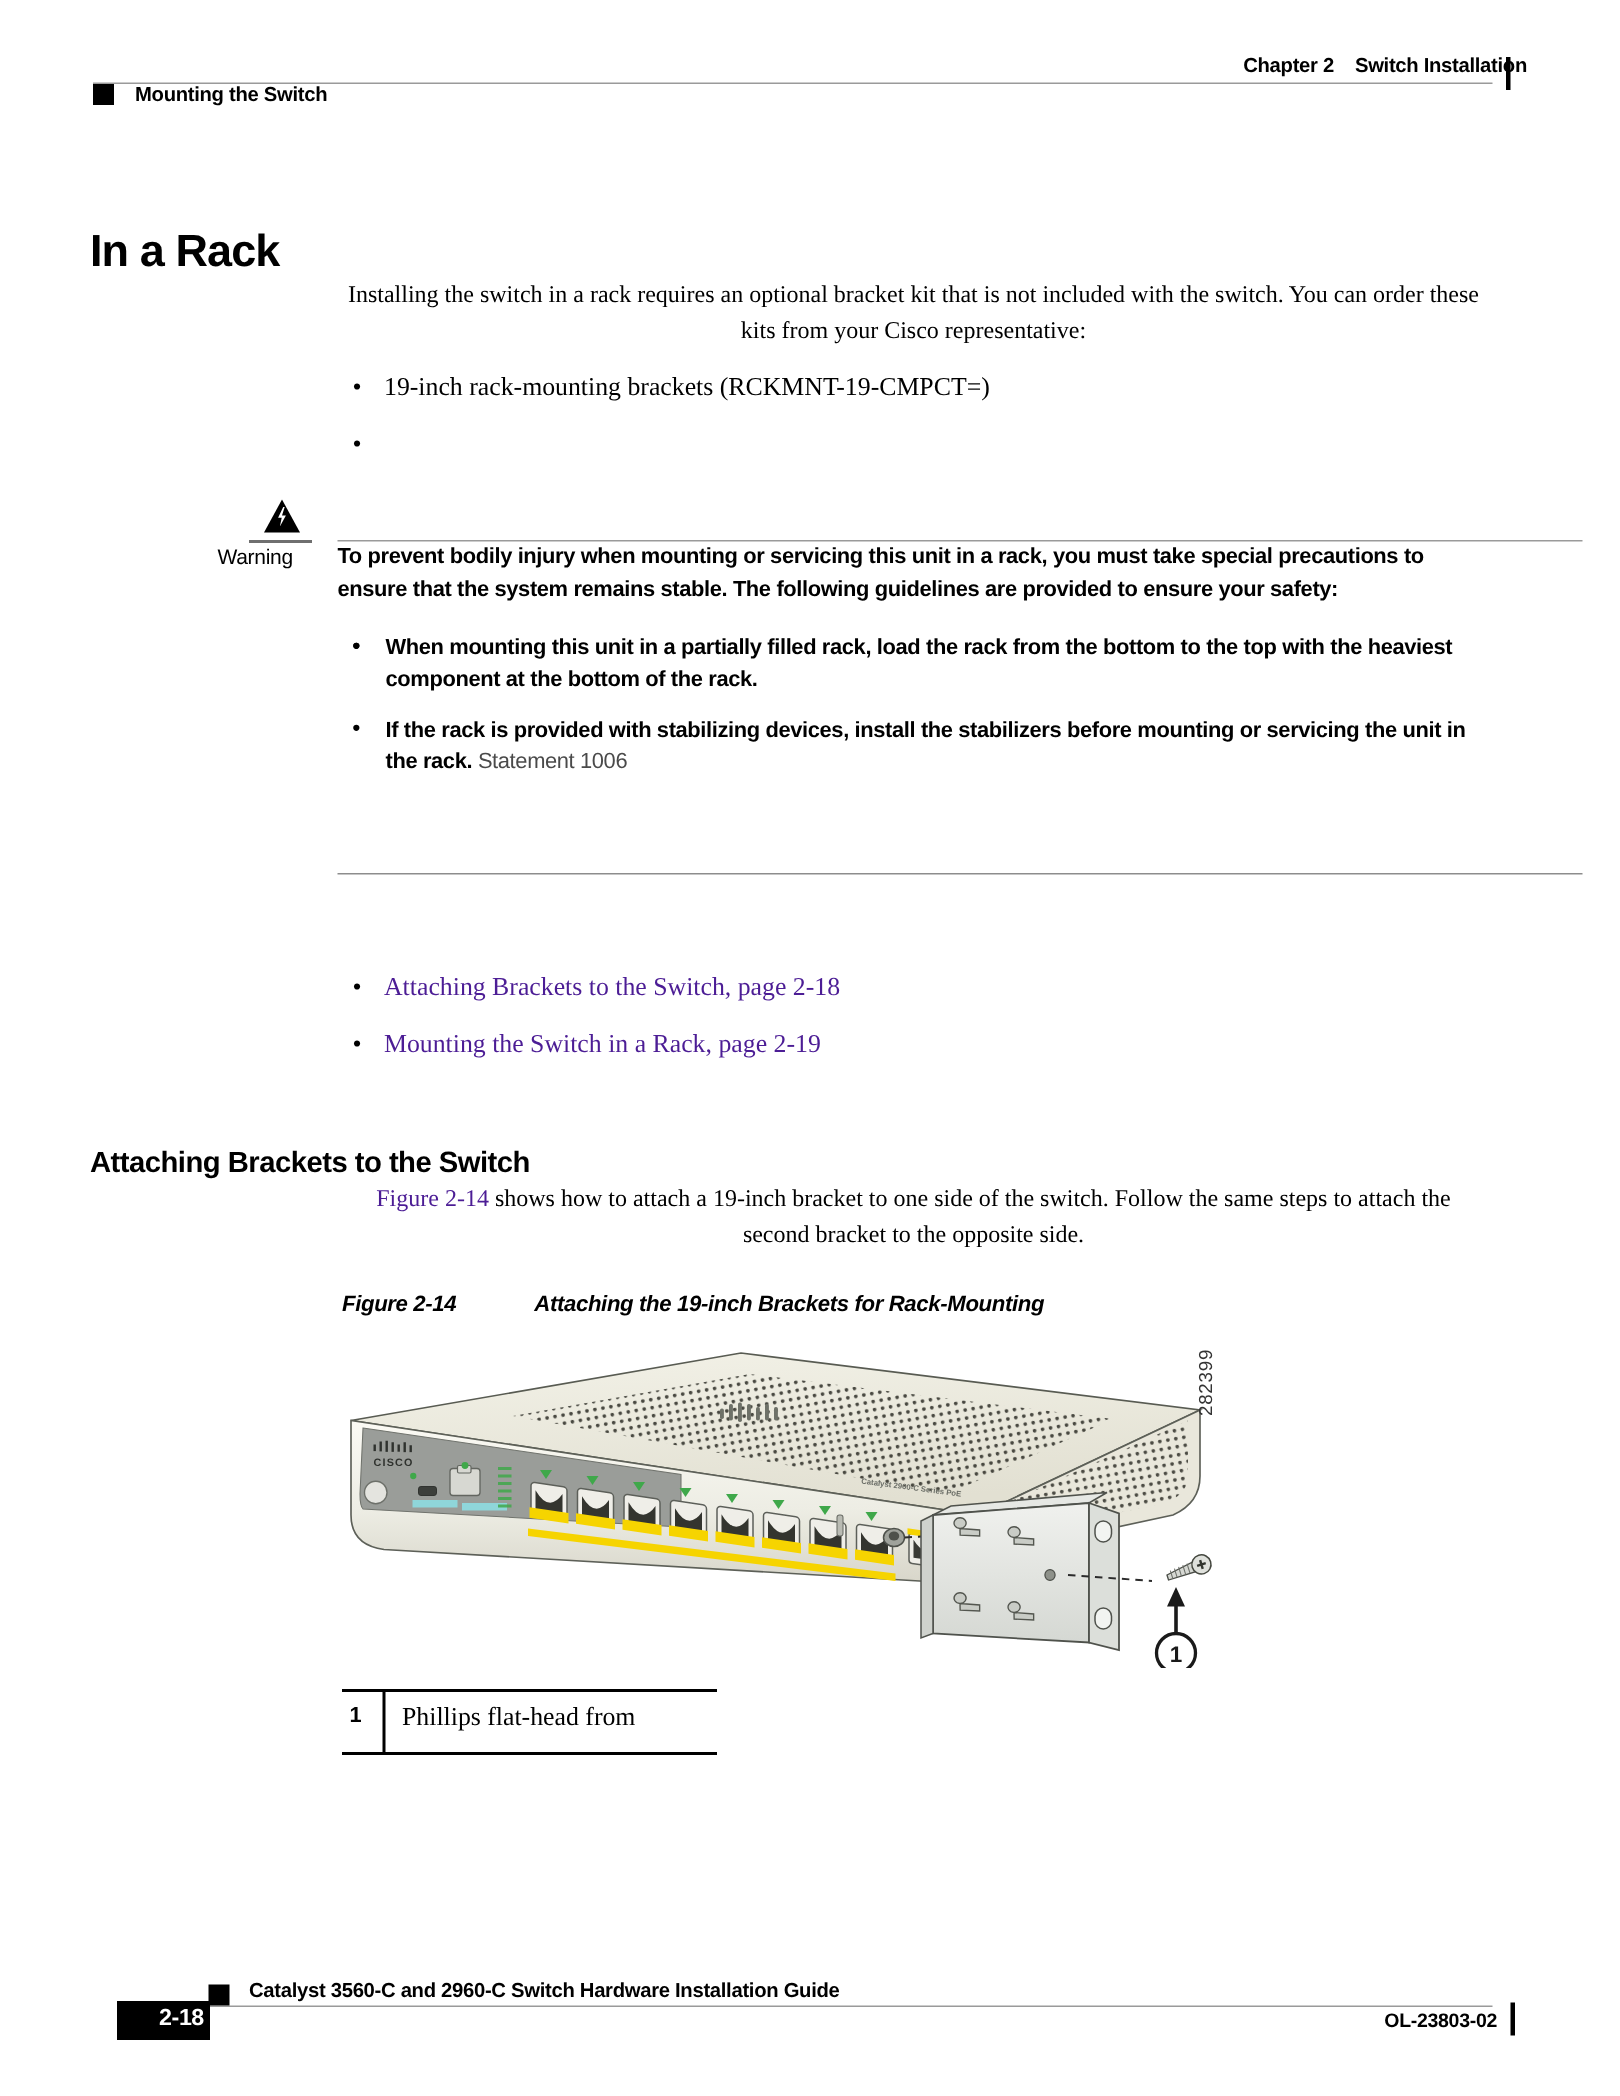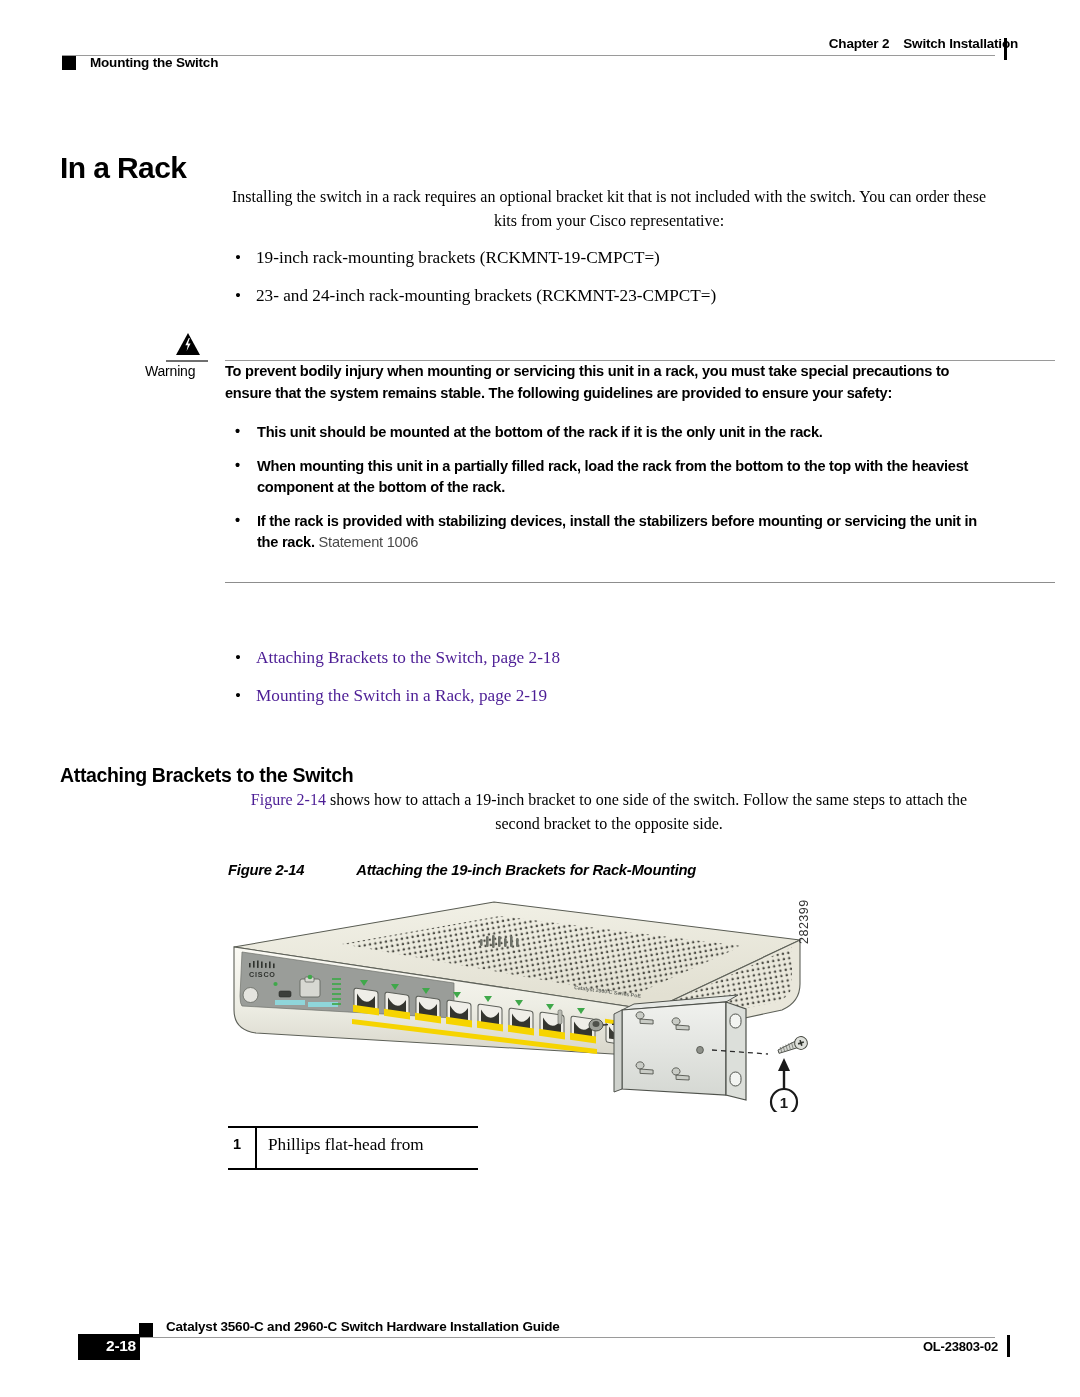--- a/index.html
+++ b/index.html
@@ -331,40 +331,40 @@
   <div class="hdr-square"></div>
   <div class="hdr-section">Mounting the Switch</div>
 </div>
 
 <h1 class="h1">In a Rack</h1>
 
 <div class="body-col" style="top:185px;">
   <p class="body">Installing the switch in a rack requires an optional bracket kit that is not included with the switch. You can order these kits from your Cisco representative:</p>
   <ul class="bullets">
     <li><span class="dot">•</span><span>19-inch rack-mounting brackets (RCKMNT-19-CMPCT=)</span></li>
-    <li><span class="dot">•</span><span>23- and 24-inch rack-mounting brackets (RCKMNT-23-CMPCT=)</span></li>
+    <li><span class="dot">•</span></li>
   </ul>
 </div>
 
 <div class="warn">
   <div class="warn-rule-top-left"></div>
   <div class="warn-rule-top-right"></div>
 
   <div class="warn-icon">
     <svg width="26" height="25" viewBox="0 0 26 25">
       <polygon points="13,1 25,23 1,23" fill="#000"></polygon>
       <polygon points="13.8,6 10.4,13.2 12.8,13.2 11.6,19 15.6,11.6 13,11.6 14.8,6" fill="#ffffff"></polygon>
     </svg>
   </div>
   <div class="warn-label">Warning</div>
 
   <div class="warn-body">
     <p>To prevent bodily injury when mounting or servicing this unit in a rack, you must take special precautions to ensure that the system remains stable. The following guidelines are provided to ensure your safety:</p>
     <ul class="warn-sub" style="margin-top:18px;">
-      <li><span class="dot">•</span><span>This unit should be mounted at the bottom of the rack if it is the only unit in the rack.</span></li>
+      <li><span class="dot">•</span></li>
       <li><span class="dot">•</span><span>When mounting this unit in a partially filled rack, load the rack from the bottom to the top with the heaviest component at the bottom of the rack.</span></li>
       <li><span class="dot">•</span><span>If the rack is provided with stabilizing devices, install the stabilizers before mounting or servicing the unit in the rack.</span> <span class="stmt">Statement 1006</span></li>
     </ul>
   </div>
 
   <div class="warn-rule-bottom"></div>
 </div>
 
 <div class="body-col" style="top:632px;">
   <ul class="bullets">

